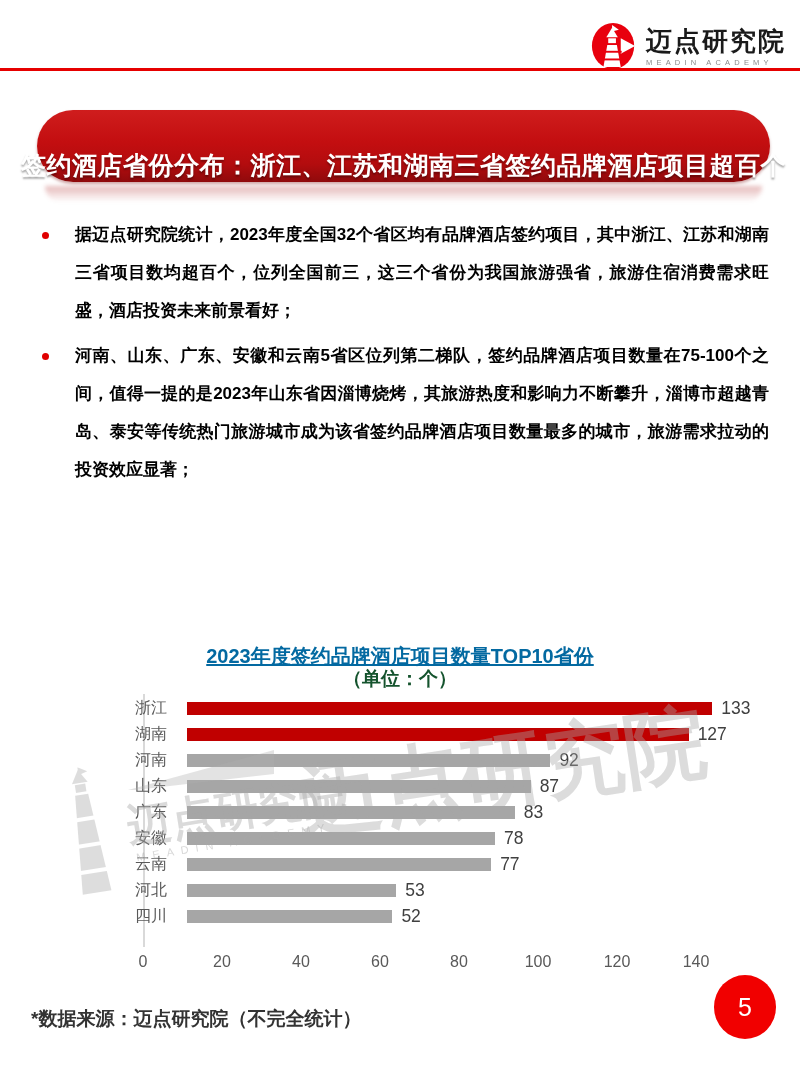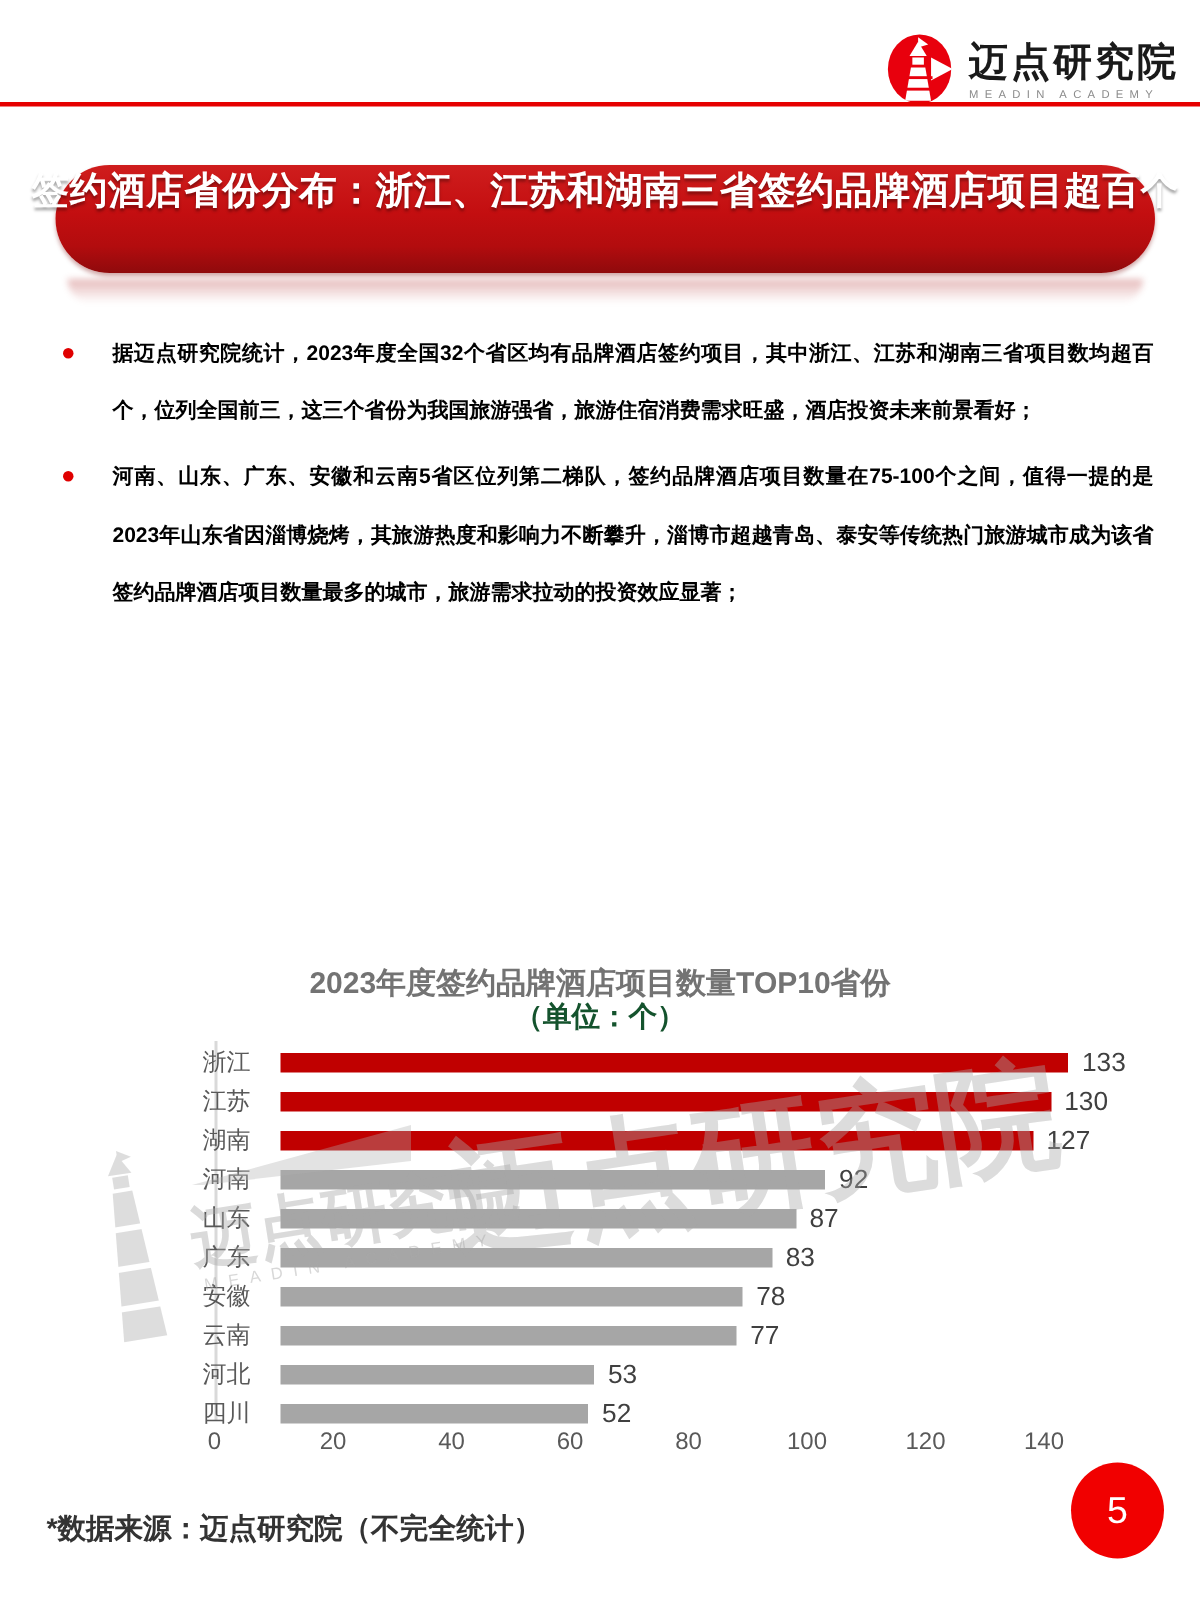--- a/index.html
+++ b/index.html
@@ -16,49 +16,49 @@
   .logo-texts { display:flex; flex-direction:column; }
   .logo-cn { font-size:26px; font-weight:bold; color:#1a1a1a; letter-spacing:2px; line-height:30px; }
   .logo-en { font-size:7.5px; color:#8a8a8a; letter-spacing:4.2px; margin-top:2px; }
   .top-rule { position:absolute; left:0; top:68px; width:800px; height:3px; background:#e60000; }
 
   
   .banner {
     position:absolute; left:37px; top:110px; width:733px; height:72px;
     border-radius:36px;
     background:linear-gradient(180deg,#cf1d1d 0%, #c30e10 45%, #b30c0e 75%, #8f0a0c 100%);
-    display:flex; align-items:flex-start; justify-content:center;
+    display:flex; align-items:flex-end; justify-content:center;
     box-shadow:0 2px 3px rgba(120,0,0,0.35);
   }
   .banner-title {
     color:#ffffff; font-weight:bold; font-size:25px; letter-spacing:0.5px;
     text-shadow:0 2px 2px rgba(0,0,0,0.35); white-space:nowrap;
   }
   .banner-reflection {
     position:absolute; left:45px; top:186px; width:717px; height:16px;
     border-radius:0 0 30px 30px;
     background:linear-gradient(180deg, rgba(170,25,25,0.30), rgba(170,25,25,0));
     filter:blur(2px);
   }
 
   
   .bullets { position:absolute; left:32px; top:216px; width:737px; list-style:none; }
   .bullets li {
     position:relative; padding-left:43px; margin-bottom:6px;
-    font-size:14px; line-height:38.2px; font-weight:600; color:#000;
+    font-size:17px; line-height:38.2px; font-weight:600; color:#000;
     text-align:justify; text-justify:inter-ideograph;
   }
   .bullet-dot {
     position:absolute; left:10px; top:16px; width:7px; height:7px;
     border-radius:50%; background:#e00000; display:block;
   }
 
   
   .chart-title-box { position:absolute; left:0; top:645px; width:800px; text-align:center; }
-  .chart-title { font-size:20px; font-weight:bold; color:#737373; line-height:23px; }
+  .chart-title { font-size:20px; font-weight:bold; color:#0369a1; line-height:23px;text-decoration:underline; }
   .chart-subtitle { font-size:19px; font-weight:bold; color:#14532d; line-height:22px; }
 
   .chart { position:absolute; left:0; top:695px; width:800px; height:280px; }
   .axis-vline { position:absolute; left:143px; top:-1px; width:2px; height:253px; background:#d9d9d9; }
   .bar-rows { position:absolute; left:88px; top:0; width:700px; }
   .bar-row { display:flex; align-items:center; height:26px;margin-left:44px; }
   .cat-label { flex:none; width:45px; padding-right:10px; text-align:right;
                font-size:16px; color:#595959; white-space:nowrap; }
   .bar-area { display:flex; align-items:center; padding-left:10px; } 
   .bar { height:13px; flex:none; }
@@ -142,27 +142,20 @@
   </div>
 
   <div class="chart">
     <div class="axis-vline"></div>
     <div class="bar-rows" id="bar-rows">
         <div class="bar-row">
           <span class="cat-label">浙江</span>
           <div class="bar-area">
             <div class="bar" style="width: 525.35px; background: rgb(192, 0, 0);"></div>
             <span class="val-label">133</span>
-          </div>
-        </div>
-        <div class="bar-row">
-          <span class="cat-label">江苏</span>
-          <div class="bar-area">
-            <div class="bar" style="width: 513.5px; background: rgb(192, 0, 0);"></div>
-            <span class="val-label">130</span>
           </div>
         </div>
         <div class="bar-row">
           <span class="cat-label">湖南</span>
           <div class="bar-area">
             <div class="bar" style="width: 501.65px; background: rgb(192, 0, 0);"></div>
             <span class="val-label">127</span>
           </div>
         </div>
         <div class="bar-row">

